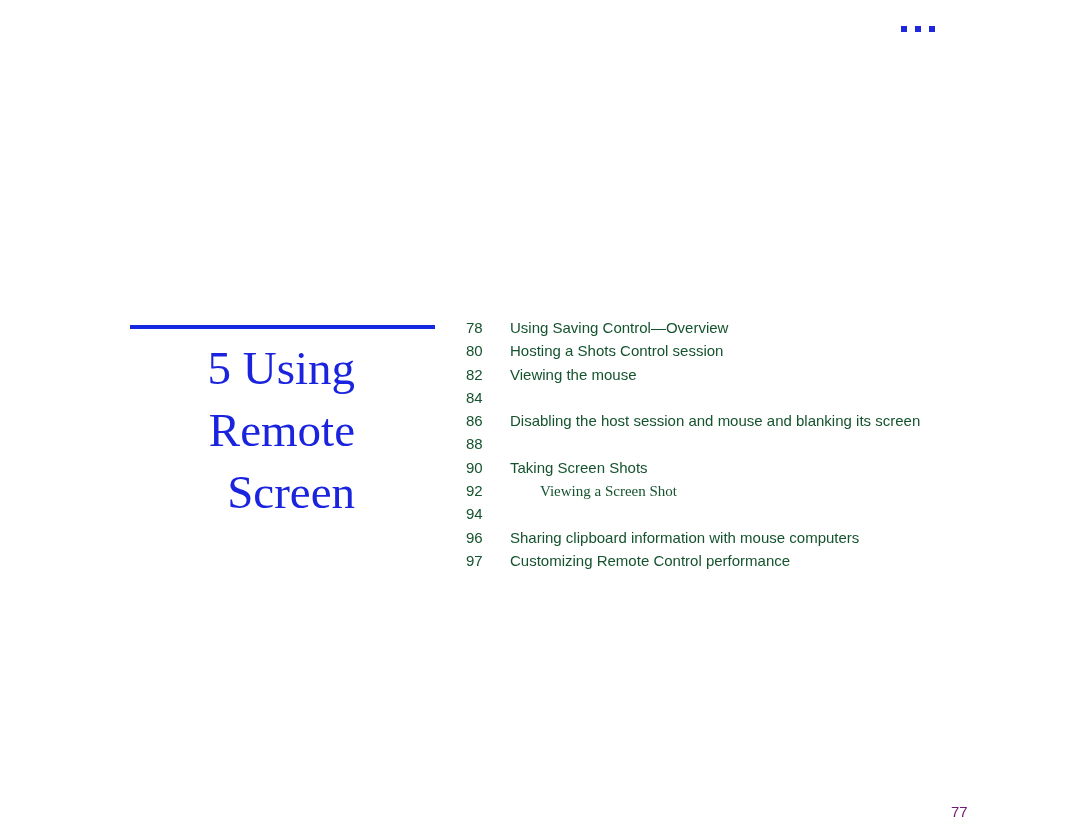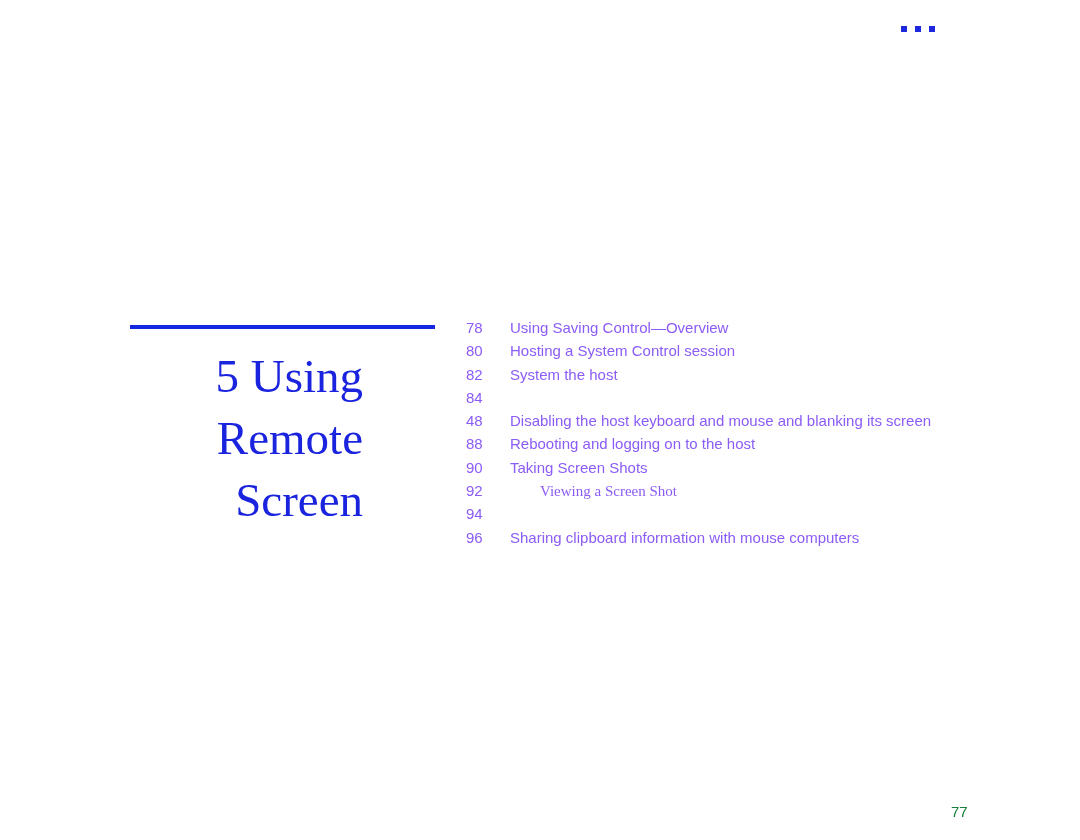--- a/index.html
+++ b/index.html
@@ -45,37 +45,37 @@
     margin: 0 0 4px 0;
   }
   #chapter-title {
     width: 217px;
     font-family: "Liberation Serif", "DejaVu Serif", serif;
     font-size: 47px;
     line-height: 62px;
     color: #1a23dd;
     text-align: right;
     font-weight: normal;
-    margin: 16px;
+    margin: 8px;
     letter-spacing: 0px;
   }
 
   
   #toc {
     position: absolute;
     left: 466px;
     top: 319px;
     width: 560px;
   }
   .toc-row {
     display: flex;
     align-items: baseline;
     height: 23.3px;
     font-size: 15px;
-    color: #8b5cf6;
+    color: #14532d;
     white-space: nowrap;
   }
   .toc-page {
     width: 44px;
     flex: 0 0 44px;
     text-align: left;
   }
   .toc-label {
     flex: 1 1 auto;
   }
@@ -83,21 +83,21 @@
     padding-left: 30px;
     font-family: Liberation Serif, serif;
   }
 
   
   #folio {
     position: absolute;
     left: 951px;
     top: 803px;
     font-size: 15px;
-    color: #15803d;
+    color: #701a75;
   }
 </style>
 </head>
 <body>
 
 <div id="corner-dots">
   <span class="dot"></span>
   <span class="dot"></span>
   <span class="dot"></span>
 </div>
@@ -111,47 +111,50 @@
   </h1>
 </div>
 
 <div id="toc">
     <div class="toc-row">
       <span class="toc-page">78</span>
       <span class="toc-label">Using Saving Control—Overview</span>
     </div>
     <div class="toc-row">
       <span class="toc-page">80</span>
-      <span class="toc-label">Hosting a System Control session</span>
+      <span class="toc-label">Hosting a Shots Control session</span>
     </div>
     <div class="toc-row">
       <span class="toc-page">82</span>
-      <span class="toc-label">System the host</span>
+      <span class="toc-label">Viewing the mouse</span>
     </div>
     <div class="toc-row">
       <span class="toc-page">84</span>
     </div>
     <div class="toc-row">
-      <span class="toc-page">48</span>
-      <span class="toc-label">Disabling the host keyboard and mouse and blanking its screen</span>
+      <span class="toc-page">86</span>
+      <span class="toc-label">Disabling the host session and mouse and blanking its screen</span>
     </div>
     <div class="toc-row">
       <span class="toc-page">88</span>
-      <span class="toc-label">Rebooting and logging on to the host</span>
     </div>
     <div class="toc-row">
       <span class="toc-page">90</span>
       <span class="toc-label">Taking Screen Shots</span>
     </div>
     <div class="toc-row sub">
       <span class="toc-page">92</span>
       <span class="toc-label">Viewing a Screen Shot</span>
     </div>
     <div class="toc-row sub">
       <span class="toc-page">94</span>
     </div>
     <div class="toc-row">
       <span class="toc-page">96</span>
       <span class="toc-label">Sharing clipboard information with mouse computers</span>
     </div>
+    <div class="toc-row">
+      <span class="toc-page">97</span>
+      <span class="toc-label">Customizing Remote Control performance</span>
+    </div>
   </div>
 
 <div id="folio">77</div>
 
 </body></html>

